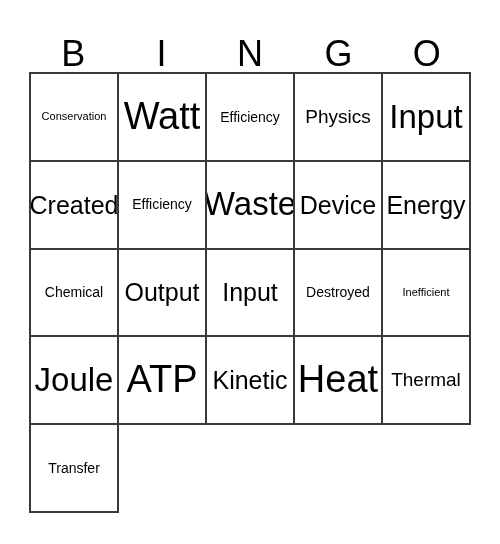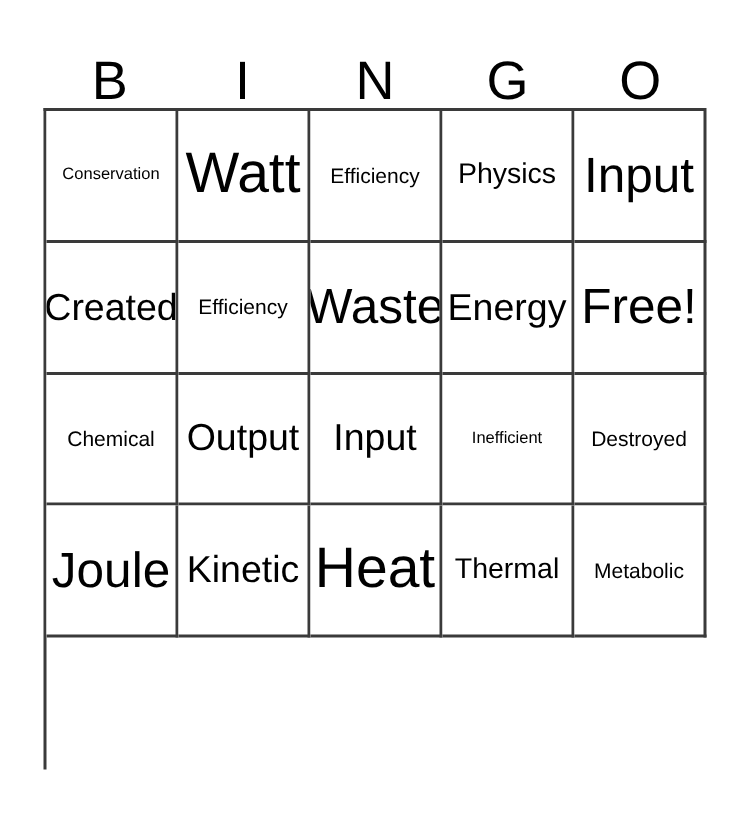--- a/index.html
+++ b/index.html
@@ -114,50 +114,53 @@
       <div class="cell">
         <span class="cell-text fs-md">Created</span>
       </div>
       <div class="cell">
         <span class="cell-text fs-xs">Efficiency</span>
       </div>
       <div class="cell">
         <span class="cell-text fs-xl">Waste</span>
       </div>
       <div class="cell">
-        <span class="cell-text fs-md">Energy</span>
+        <span class="cell-text fs-md">Device</span>
       </div>
       <div class="cell">
-        <span class="cell-text fs-xl">Free!</span>
+        <span class="cell-text fs-md">Energy</span>
       </div>
       <div class="cell">
         <span class="cell-text fs-xs">Chemical</span>
       </div>
       <div class="cell">
         <span class="cell-text fs-md">Output</span>
       </div>
       <div class="cell">
         <span class="cell-text fs-md">Input</span>
       </div>
       <div class="cell">
+        <span class="cell-text fs-xs">Destroyed</span>
+      </div>
+      <div class="cell">
         <span class="cell-text fs-xxs">Inefficient</span>
       </div>
       <div class="cell">
-        <span class="cell-text fs-xs">Destroyed</span>
+        <span class="cell-text fs-xl">Joule</span>
       </div>
       <div class="cell">
-        <span class="cell-text fs-xl">Joule</span>
+        <span class="cell-text fs-xxl">ATP</span>
       </div>
       <div class="cell">
         <span class="cell-text fs-md">Kinetic</span>
       </div>
       <div class="cell">
         <span class="cell-text fs-xxl">Heat</span>
       </div>
       <div class="cell">
         <span class="cell-text fs-sm">Thermal</span>
       </div>
       <div class="cell">
-        <span class="cell-text fs-xs">Metabolic</span>
+        <span class="cell-text fs-xs">Transfer</span>
       </div>
     </div>
 
 </div>
 
 </body></html>

